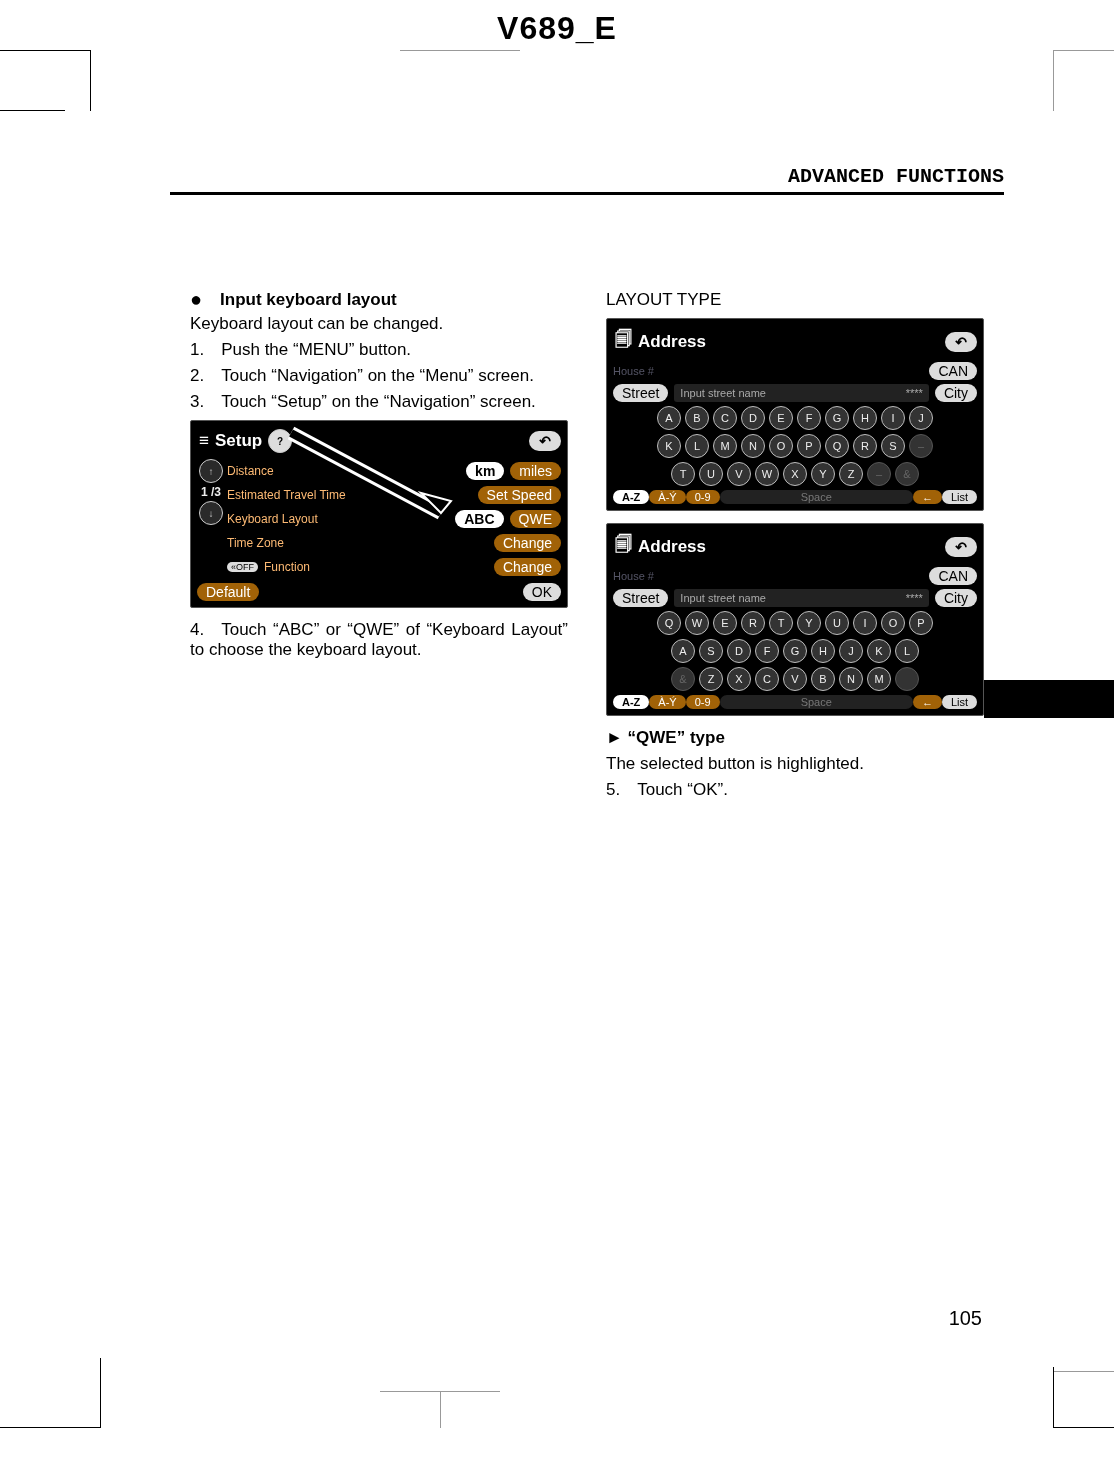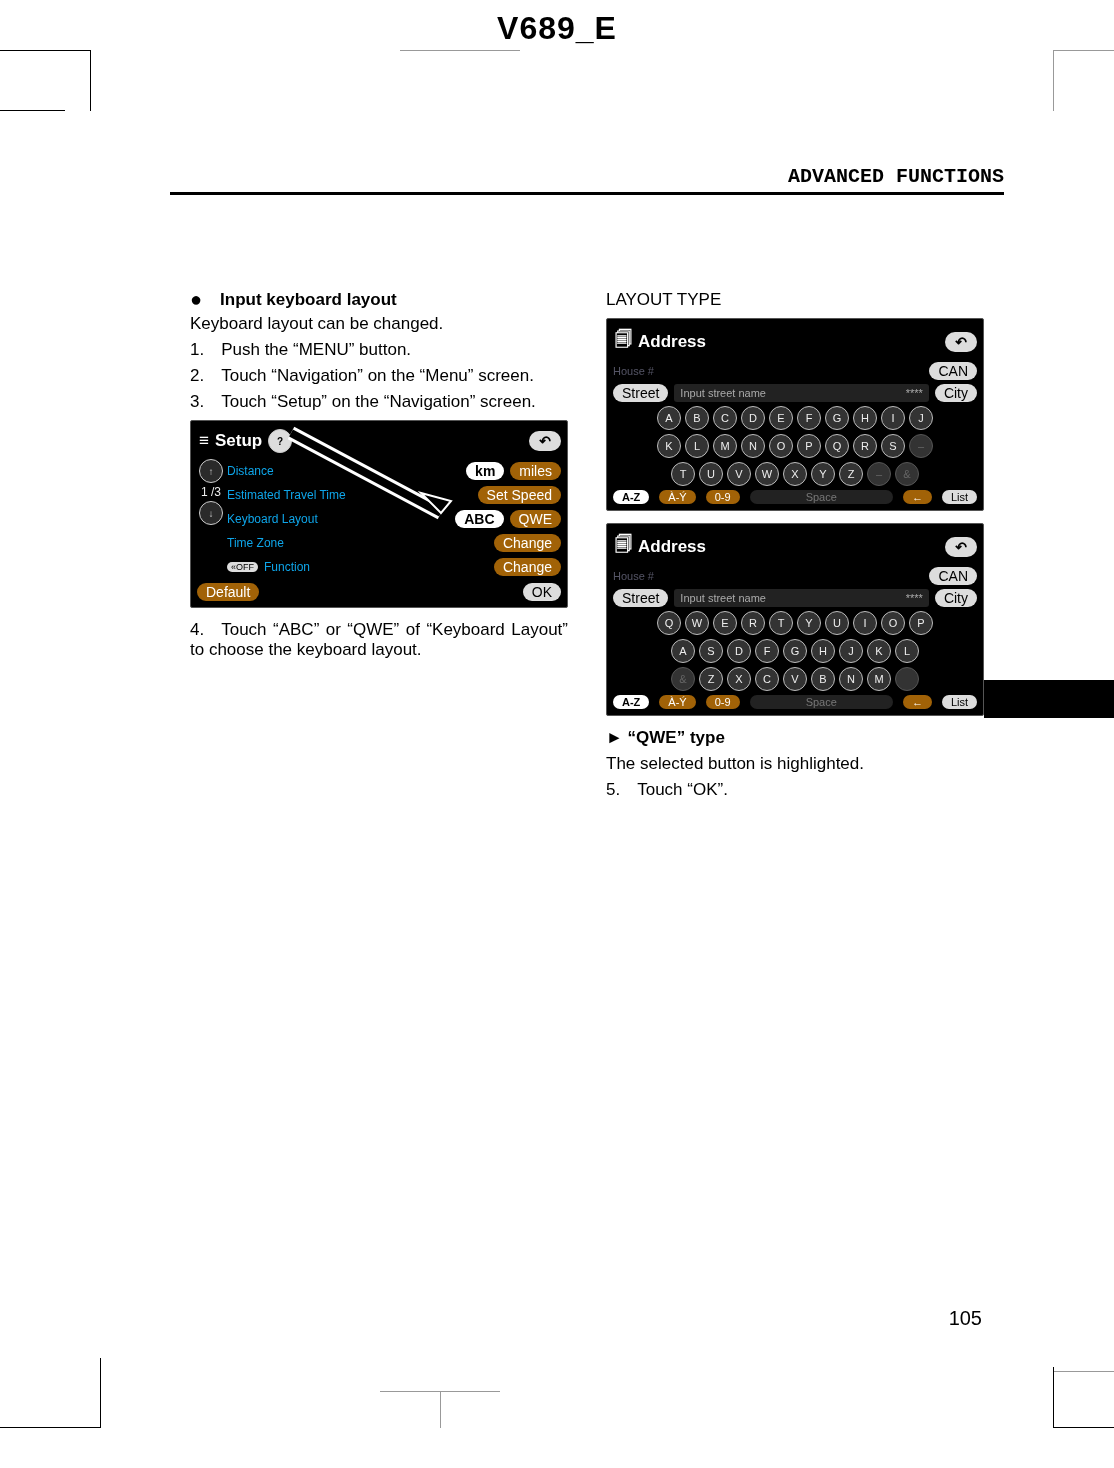--- a/index.html
+++ b/index.html
@@ -88,46 +88,46 @@
     display:flex; align-items:center; justify-content:space-between;
     color:#fff; font-weight:bold; font-size:17px; padding:2px 0 6px 2px;
   }
   .back-btn {
     background:#ddd; color:#000; border-radius:12px; padding:0 10px;
     font-weight:bold; font-size:14px; line-height:20px;
   }
   .setup-row {
     display:flex; align-items:center; gap:6px; padding:3px 0;
   }
-  .setup-label { flex:1; color:#0ea5e9; font-size:12px;}
+  .setup-label { flex:1; color:#fdba74; font-size:12px;}
   .pill {
     background:#ddd; color:#000; border-radius:10px; padding:1px 9px;
     font-size:14px; display:inline-block;
   }
   .pill.dark { background:#a16207; color:#fff;}
   .pill.sel { background:#fff; color:#000; font-weight:bold;}
   .cir {
     display:inline-flex; align-items:center; justify-content:center;
     width:22px; height:22px; border:1px solid #ccc; border-radius:50%;
     background:#2a2a2a; color:#ccc; font-size:10px;
   }
   .keys { display:flex; flex-wrap:wrap; gap:4px; justify-content:center; margin:4px 0 2px;}
   .kcir {
     width:22px; height:22px; border-radius:50%; border:1px solid #bbb;
     display:inline-flex; align-items:center; justify-content:center;
     font-size:11px; color:#eee; background:#333;
   }
   .kcir.dim { color:#666; border-color:#555;}
-  .botbar { display:flex; align-items:center; gap:10px; margin-top:4px; justify-content:space-between;}
+  .botbar { display:flex; align-items:center; gap:0; margin-top:4px; justify-content:space-between;}
   .botbar .pill, .botbar .space { font-size:11px;}
   .space { flex:1; text-align:center; color:#777; background:#222; border-radius:10px; padding:1px 6px;}
   .addr-row { display:flex; align-items:center; gap:6px; margin-bottom:4px;}
   .addr-field { flex:1; color:#aaa; font-size:11px; background:#222; border-radius:3px; padding:3px 6px; display:flex; justify-content:space-between;align-items:center;}
   .tab-right { position:absolute; top:680px; right:0; width:130px; height:38px; background:#000;}
-  .setup-page { color:#eee; font-size:12px; text-align:center; width:28px;}
+  .setup-page { color:#eee; font-size:12px; text-align:center; width:28px;font-weight:bold;}
   .setup-col-left { display:flex; flex-direction:column; align-items:center; gap:2px; padding-right:2px;}
 </style>
 </head>
 <body>
 
 <div class="crop-tl"></div>
 <div class="crop-tl2"></div>
 <div class="crop-tr"></div>
 <div class="crop-topcenter"></div>
 <div class="crop-bl"></div>

